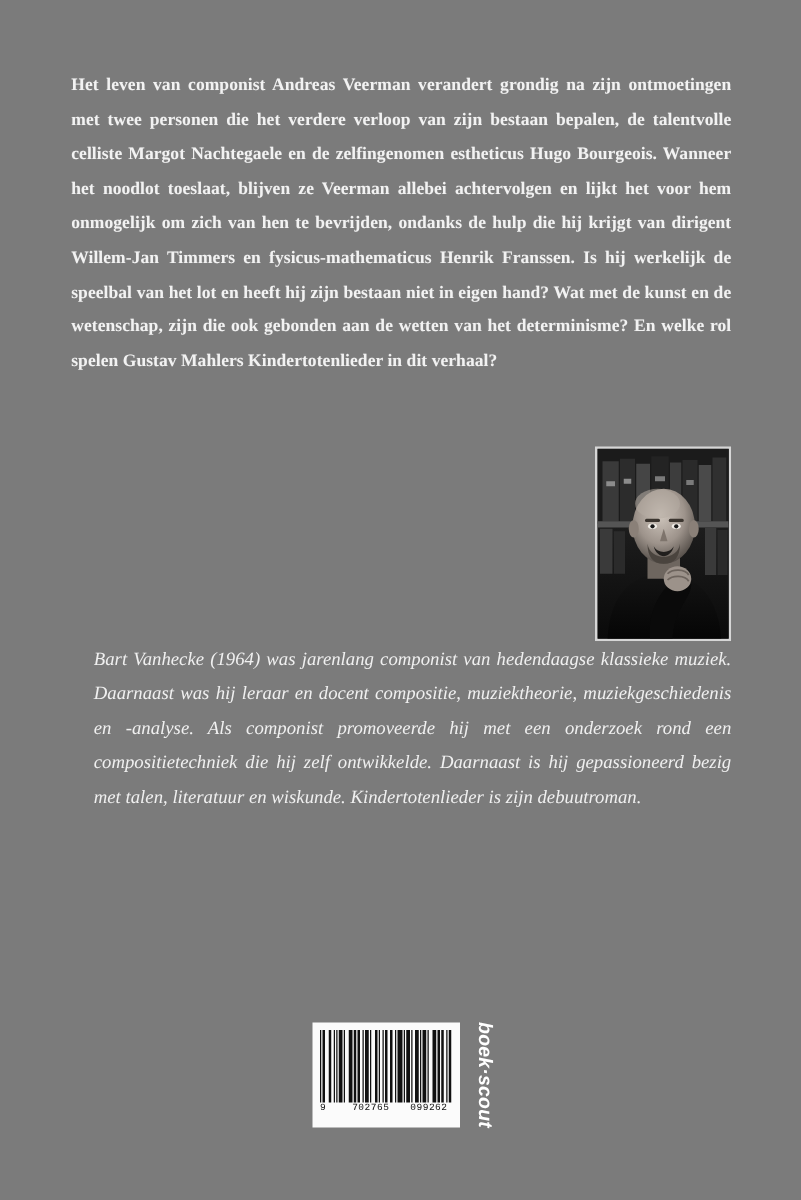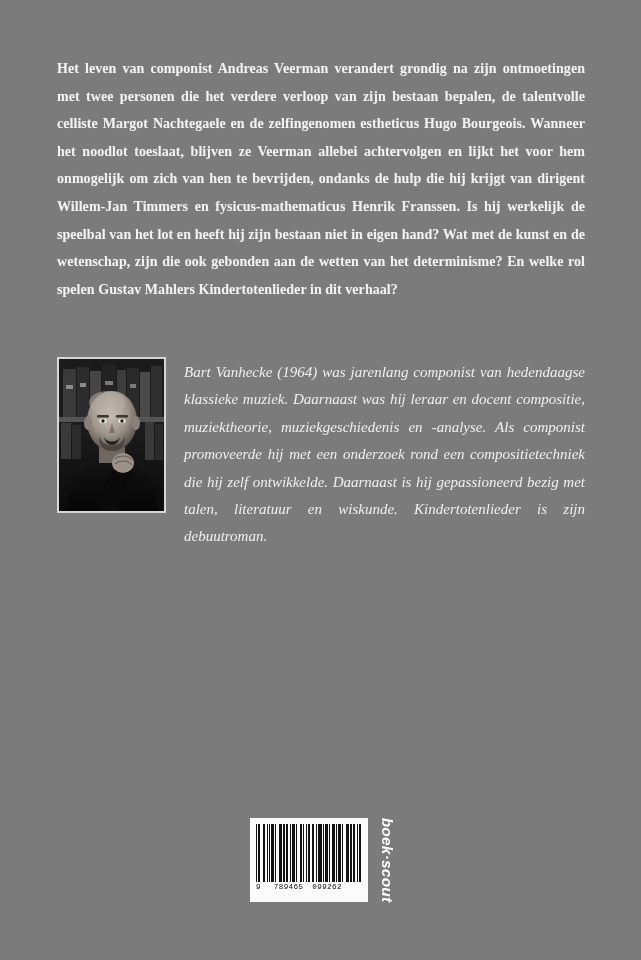--- a/index.html
+++ b/index.html
@@ -34,21 +34,22 @@
     text-shadow: 0 0 1px rgba(255,255,255,0.18);
   }
 
   
   .author-block {
     position: absolute;
     left: 57px;
     top: 357px;
     width: 528px;
     display: flex;
-    align-items: flex-start;
+    align-items: flex-end;
+    flex-direction: column;
   }
 
   .photo-frame {
     flex: 0 0 auto;
     width: 109px;
     height: 156px;
     border: 2px solid #d6d6d6;
     box-sizing: border-box;
     background: #0c0c0c;
     overflow: hidden;
@@ -107,21 +108,21 @@
     width: 106px;
     margin: 1px auto 0 auto;
     font-family: "Liberation Mono", "DejaVu Sans Mono", monospace;
     font-size: 7.6px;
     color: #111;
     letter-spacing: 0.4px;
   }
 
   .barcode-digits .grp-lead { margin-left: 0px; }
   .barcode-digits .grp-left { margin-left: 4px; }
-  .barcode-digits .grp-right { margin-right: 20px; }
+  .barcode-digits .grp-right { margin-right: 4px; }
 
   
   .publisher-logo {
     position: absolute;
     left: 377px;
     top: 818px;
     width: 20px;
     height: 84px;
   }
 
@@ -257,21 +258,21 @@
       <span style="left:82.4px;width:2.4px"></span>
       <span style="left:86px;width:1.2px"></span>
       <span style="left:89.6px;width:3.6px"></span>
       <span style="left:94.4px;width:1.2px"></span>
       <span style="left:97px;width:2.4px"></span>
       <span style="left:101px;width:1.2px"></span>
       <span style="left:103.4px;width:1.2px"></span>
     </div>
     <div class="barcode-digits">
       <span class="grp-lead">9</span>
-      <span class="grp-left">789465</span>
+      <span class="grp-left">702765</span>
       <span class="grp-right">099262</span>
     </div>
   </div>
 
   <div class="publisher-logo">
     <span class="rot">boek·scout</span>
   </div>
 
 </div>
 

